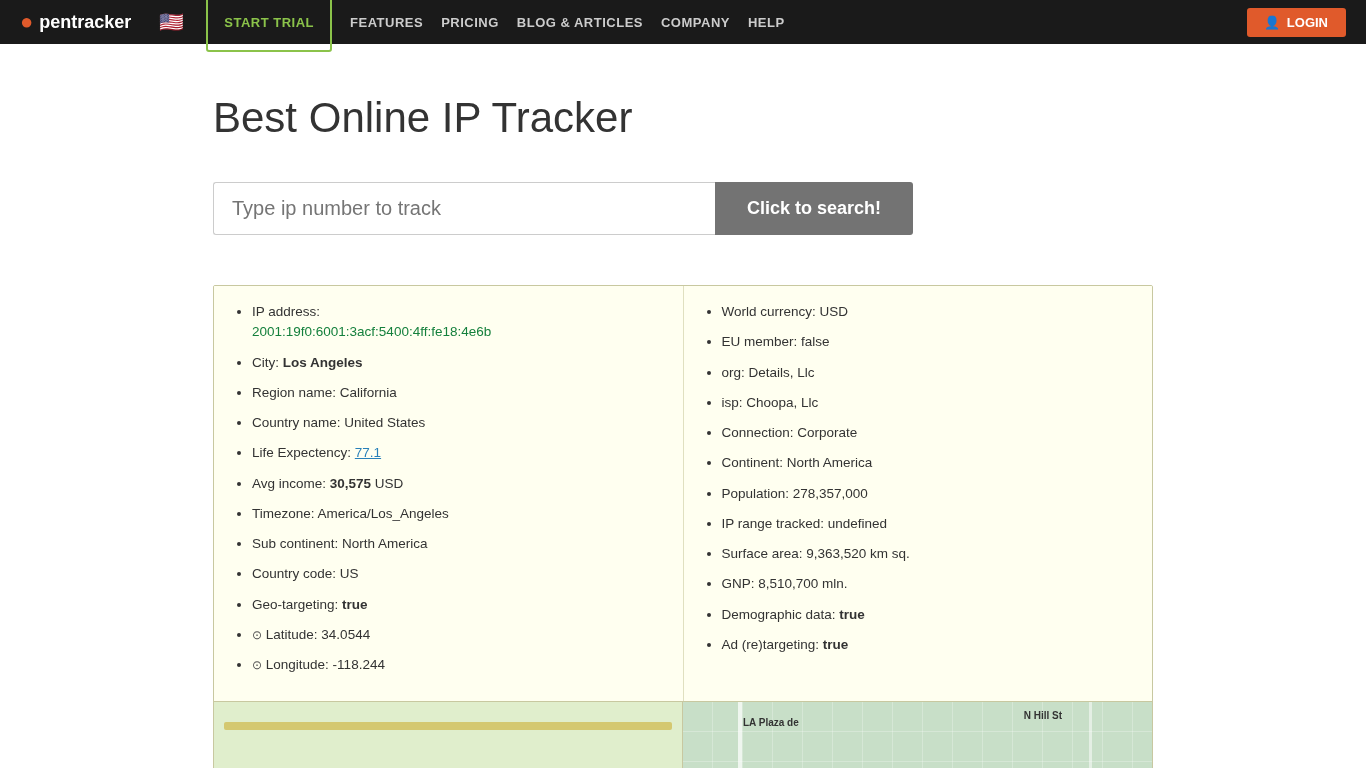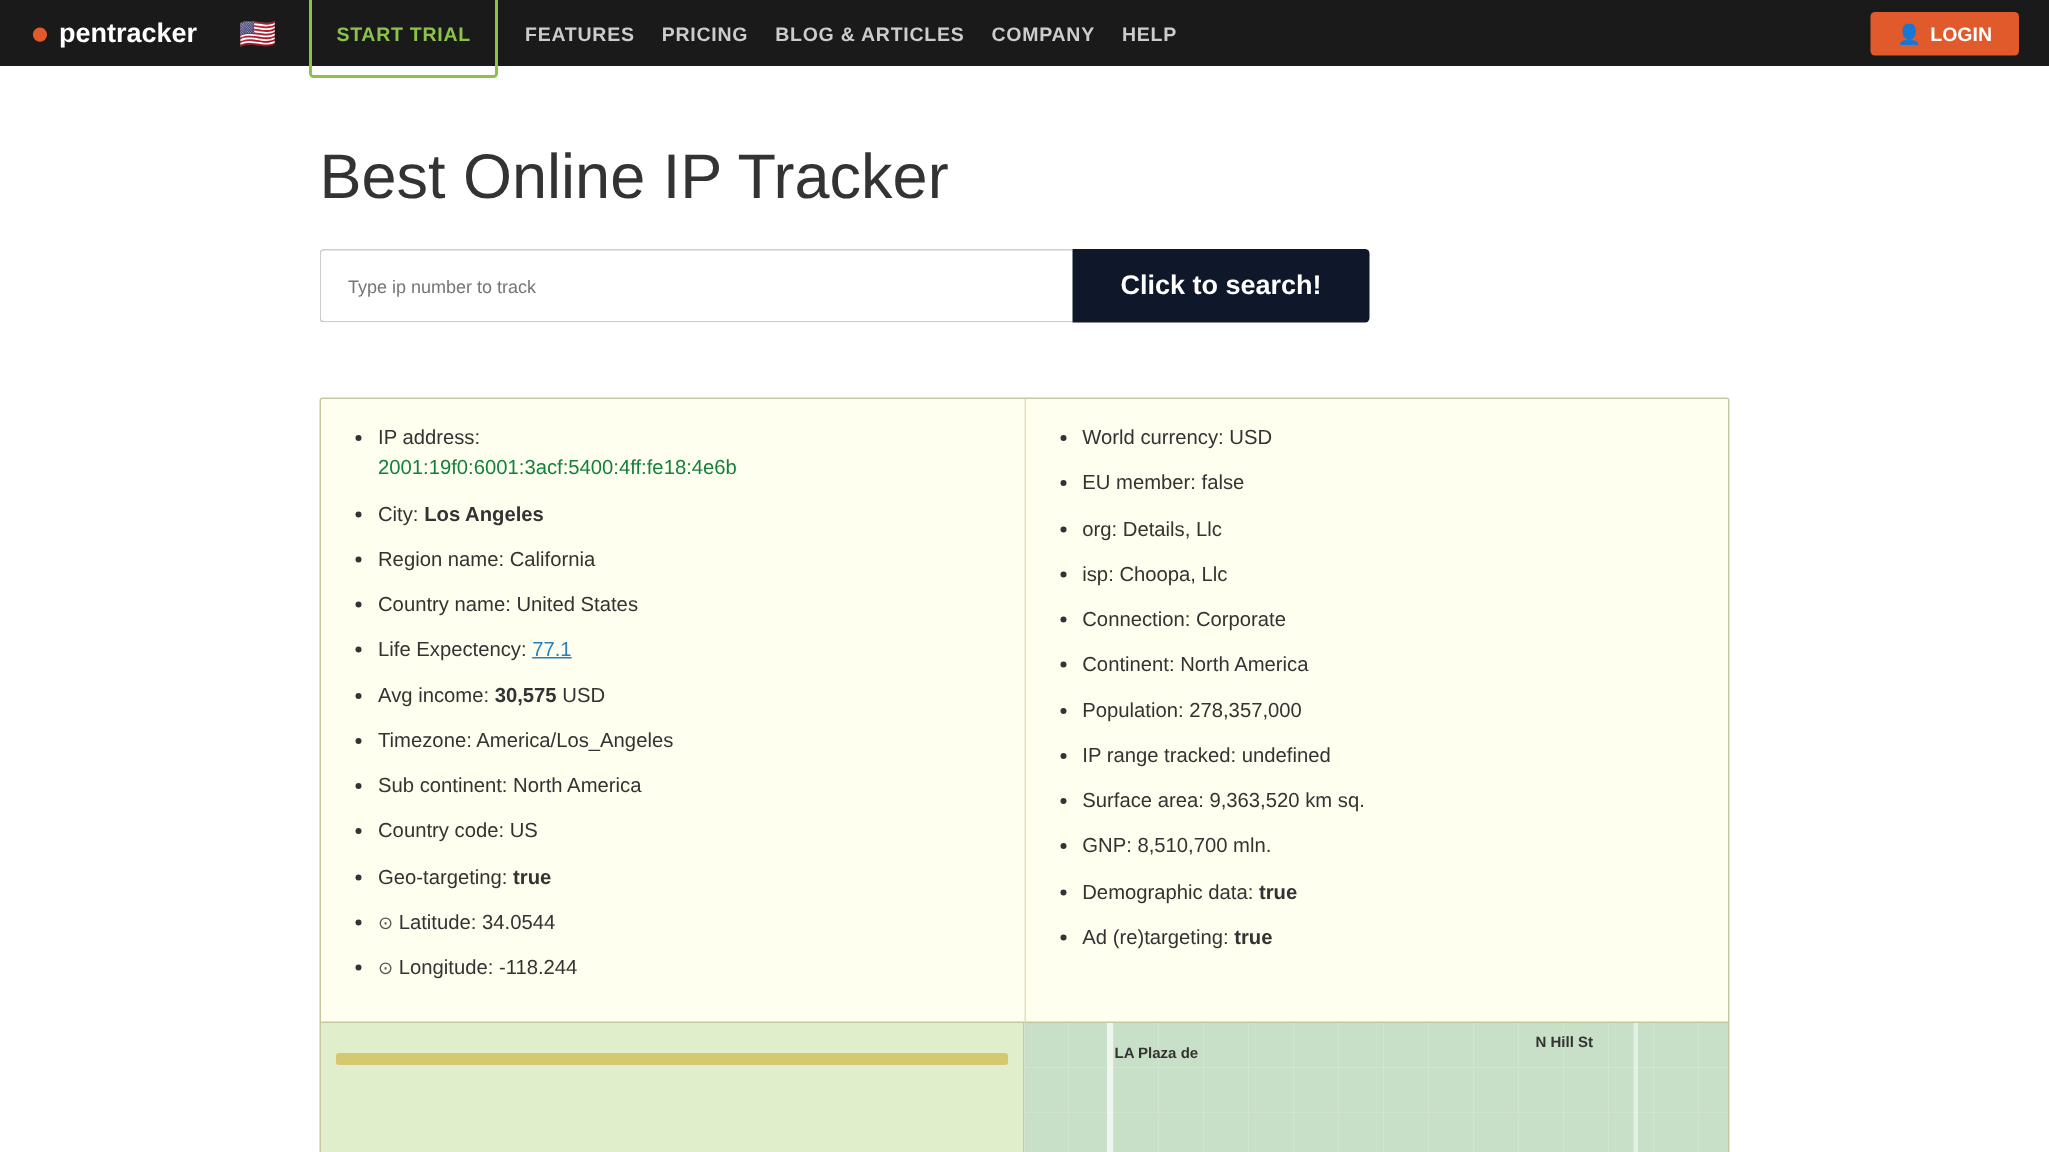--- a/index.html
+++ b/index.html
@@ -63,41 +63,41 @@
     .main-content {
       max-width: 980px;
       margin: 0 auto;
       padding: 50px 20px 20px;
     }
 
     h1 {
       font-size: 42px;
       font-weight: 300;
       color: #333;
-      margin-bottom: 24px;
+      margin-bottom: 40px;
     }
 
     .search-bar {
       display: flex;
       gap: 0;
       margin-bottom: 50px;
       max-width: 700px;
     }
     .search-input {
       flex: 1;
       padding: 14px 18px;
-      font-size: 12px;
+      font-size: 20px;
       border: 1px solid #ccc;
       border-right: none;
       outline: none;
       color: #999;
       border-radius: 3px 0 0 3px;
     }
     .search-btn {
-      background: #0f172a;
+      background: #737373;
       color: #fff;
       border: none;
       padding: 14px 32px;
       font-size: 18px;
       font-weight: bold;
       cursor: pointer;
       border-radius: 0 3px 3px 0;
       white-space: nowrap;
     }
 

